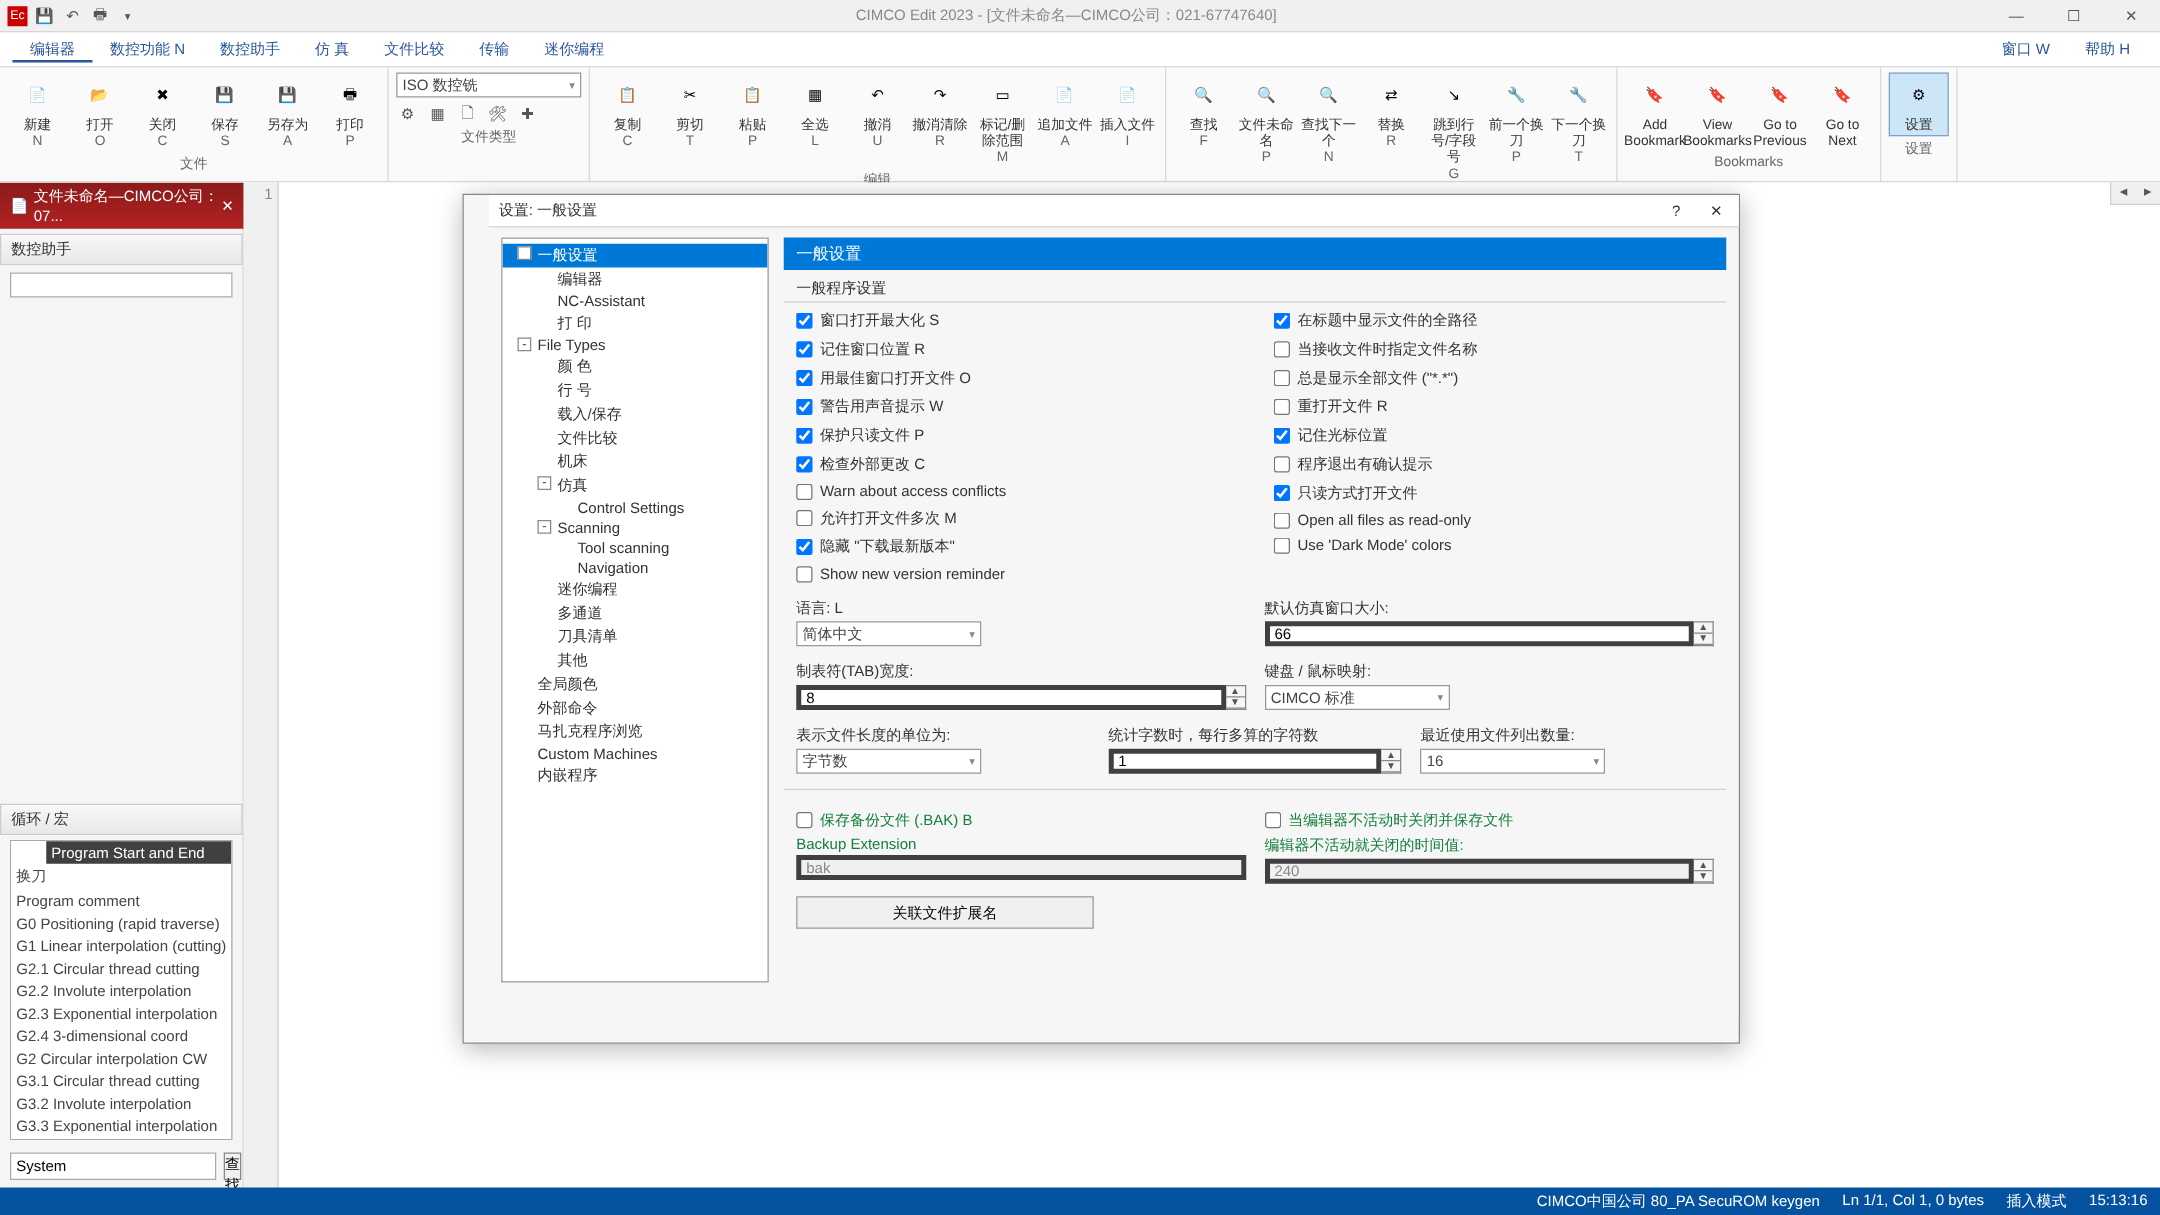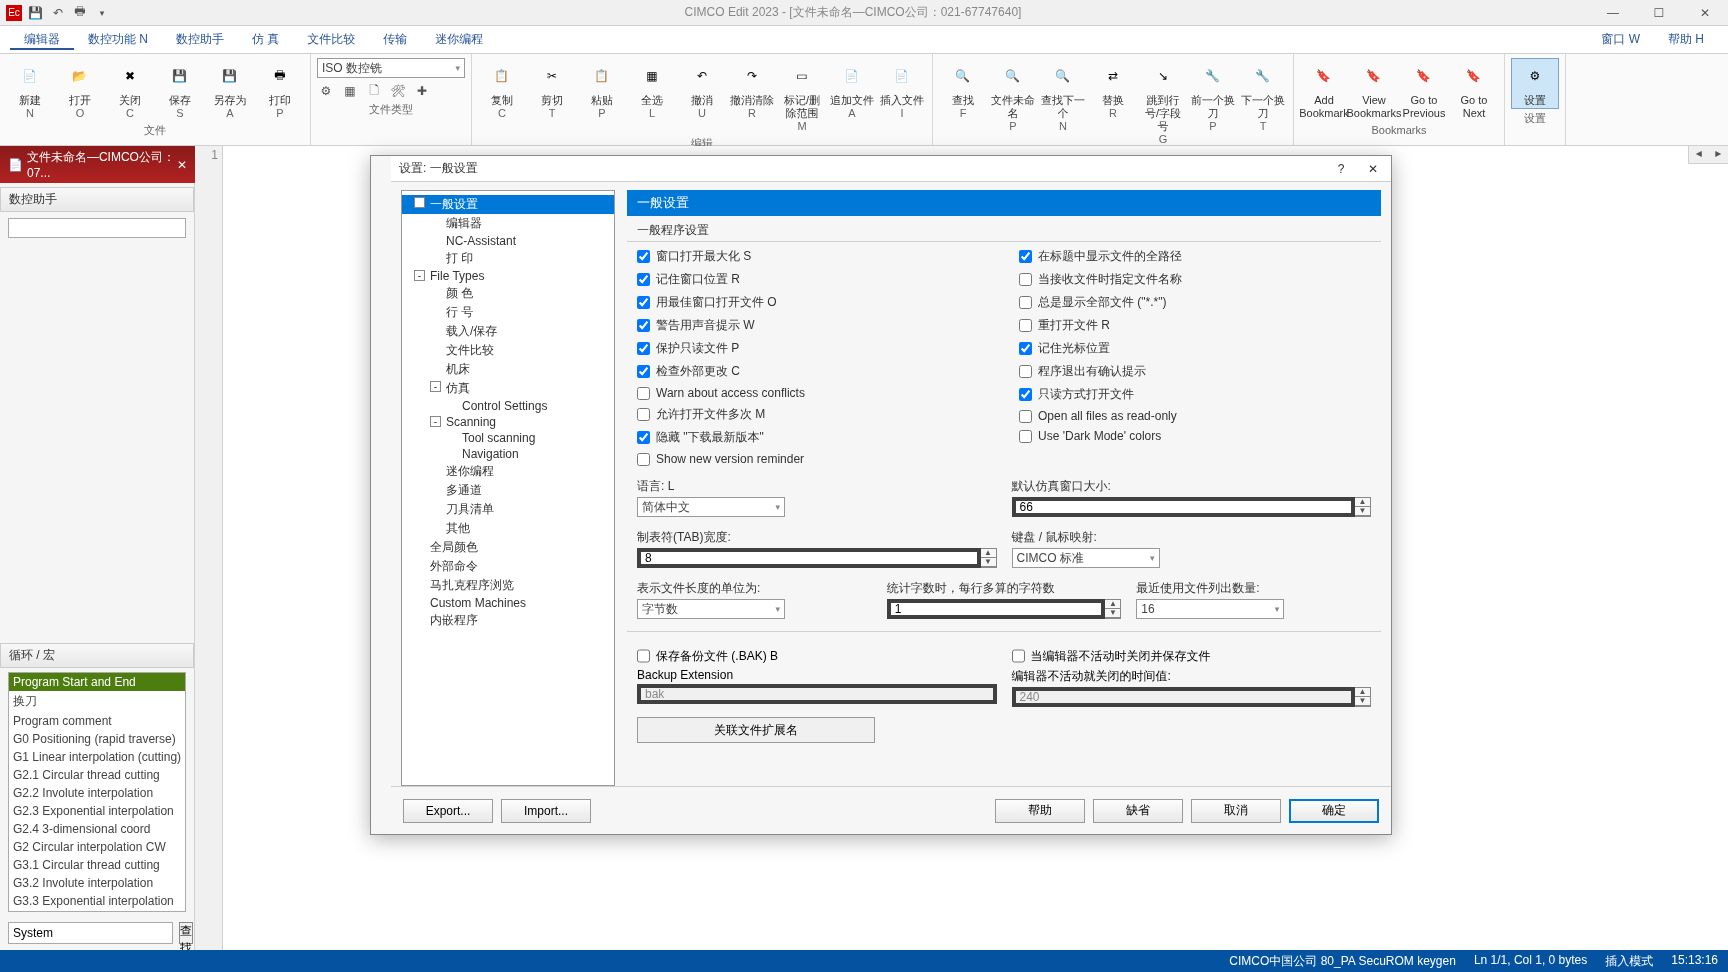--- a/index.html
+++ b/index.html
@@ -35,21 +35,21 @@
 
 
 .body-area { display: flex; height: calc(972px - 26px - 28px - 92px - 22px); }
 .left-panel { width: 195px; background: #f5f5f5; border-right: 1px solid #d0d0d0; display: flex; flex-direction: column; }
 .doc-tab { background: linear-gradient(#8b1a1a, #b22222); color: #fff; padding: 3px 8px; display: flex; align-items: center; width: 195px; }
 .doc-tab .close { margin-left: auto; color: #fff; cursor: pointer; }
 .panel-header { background: linear-gradient(#f8f8f8, #e8e8e8); border: 1px solid #ccc; padding: 3px 8px; color: #333; margin-top: 4px; }
 .panel-input { height: 20px; border: 1px solid #aaa; margin: 6px 8px; background: #fff; }
 .panel-list { margin: 4px 8px; border: 1px solid #aaa; background: #fff; overflow: auto; }
 .panel-list-item { padding: 2px 4px; white-space: nowrap; overflow: hidden; cursor: pointer; color: #444;}
-.panel-list-item.sel { background: #4d7c0f; color: #fff; }
+.panel-list-item.sel { background: #404040; color: #fff; margin-left: 28px; }
 .panel-bottom { display: flex; gap: 6px; padding: 6px 8px; }
 .panel-bottom input { flex: 1; border: 1px solid #aaa; height: 22px; padding: 0 4px; }
 .panel-bottom button { width: 50px; height: 22px; background: #f0f0f0; border: 1px solid #888; }
 
 .editor-area { flex: 1; background: #fff; position: relative; }
 .gutter { position: absolute; top: 0; left: 0; width: 28px; height: 100%; background: #f0f0f0; border-right: 1px solid #d0d0d0; text-align: right; padding: 2px 4px; color: #888; }
 .arrows { position: absolute; top: 0; right: 0; width: 40px; height: 18px; display: flex; background: #f0f0f0; border-bottom: 1px solid #d0d0d0; border-left: 1px solid #d0d0d0;}
 .arrows div { flex: 1; text-align: center; cursor: pointer; color: #555; }
 
 
@@ -71,21 +71,21 @@
 .dlg-content { flex: 1; display: flex; flex-direction: column; }
 .section-title { background: #0078d7; color: #fff; padding: 4px 10px; font-size: 13px; }
 .section-sub { padding: 6px 10px 2px; color: #333; border-bottom: 1px solid #d0d0d0; margin-bottom: 6px;}
 .form-grid { display: flex; padding: 0 10px; gap: 30px; }
 .form-col { flex: 1; display: flex; flex-direction: column; gap: 6px; }
 .chk { display: flex; align-items: center; gap: 6px; }
 .chk input { width: 13px; height: 13px; }
 .chk label { color: #333; }
 .form-row { display: flex; flex-direction: column; gap: 2px; margin-top: 4px;}
 .form-row label { color: #333; }
-.form-row.dis label { color: #000000; }
+.form-row.dis label { color: #15803d; }
 .form-row input, .form-row select { border: 4px solid #404040; height: 20px; padding: 0 4px; background: #fff; }
 .form-row.dis input { background: #f0f0f0; color: #888; }
 .spin { display: flex; }
 .spin input { flex: 1; }
 .spin .spbtn { width: 16px; display: flex; flex-direction: column; border: 1px solid #888; border-left: 0; }
 .spin .spbtn div { flex: 1; text-align: center; font-size: 8px; line-height: 8px; color: #555; cursor: pointer; border-bottom: 1px solid #888;}
 .fields-row { display: flex; gap: 15px; padding: 0 10px; margin-top: 8px; }
 .fields-row .form-row { flex: 1; }
 .assoc-btn { margin: 10px; width: 238px; height: 26px; background: #f0f0f0; border: 1px solid #999; }
 
@@ -554,29 +554,20 @@
               <div class="spbtn">
                 <div>▲</div>
                 <div>▼</div>
               </div>
             </div>
         </div>
       </div>
       <button class="assoc-btn">关联文件扩展名</button>
     </div>
   </div>
-  <div class="dlg-footer">
-    <button>Export...</button>
-    <button>Import...</button>
-    <div class="spacer"></div>
-    <button>帮助</button>
-    <button>缺省</button>
-    <button>取消</button>
-    <button class="primary">确定</button>
-  </div>
 </div>
 
 <div class="status-bar">
   <span></span>
   <div class="sr">
     <span>CIMCO中国公司 80_PA SecuROM keygen</span>
     <span>Ln 1/1, Col 1, 0 bytes</span>
     <span>插入模式</span>
     <span>15:13:16</span>
   </div>

